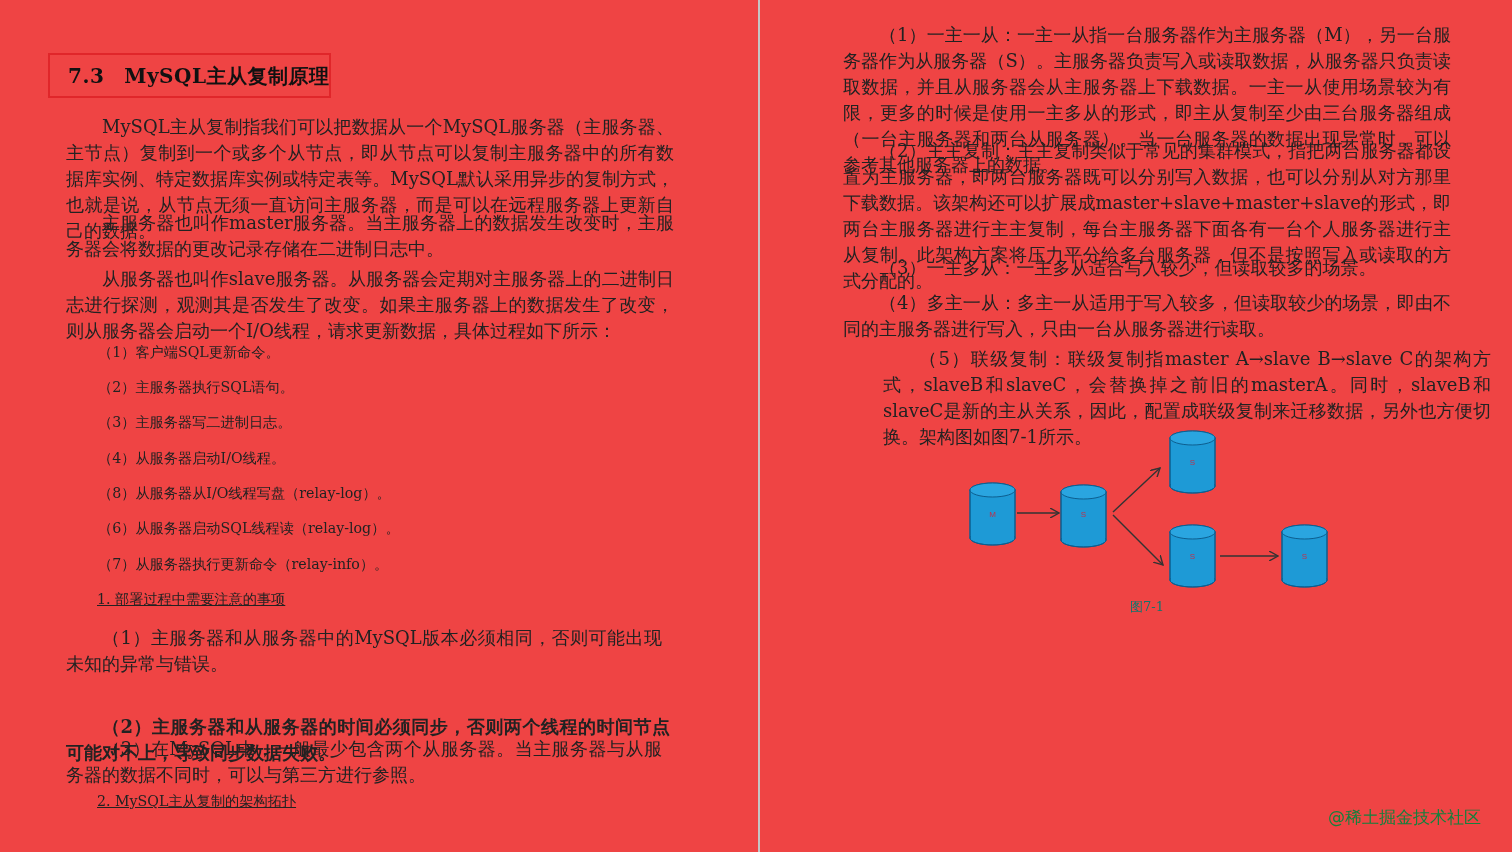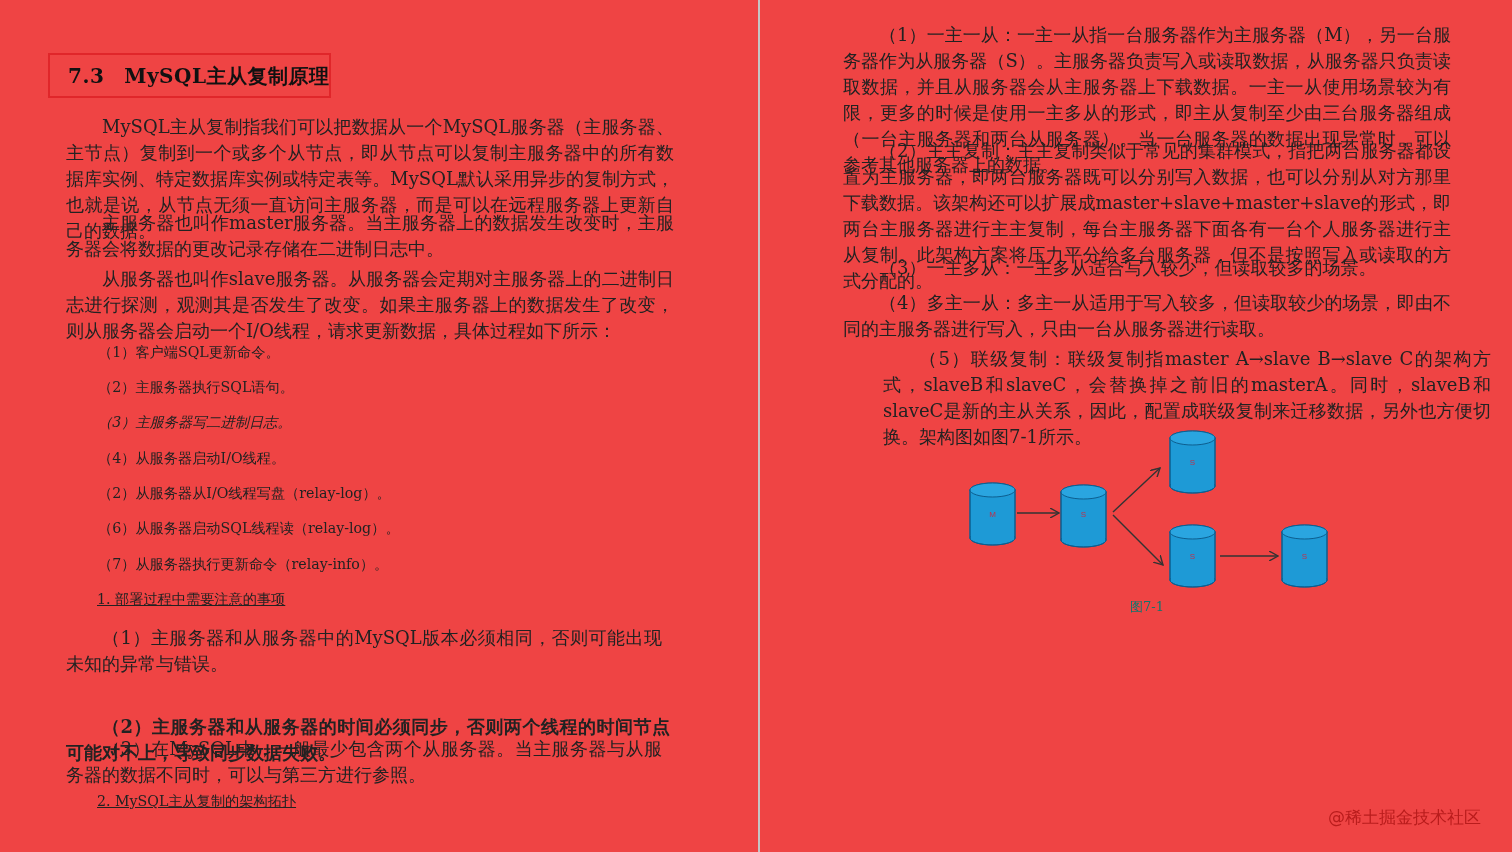--- a/index.html
+++ b/index.html
@@ -20,41 +20,41 @@
           text-indent: 2em; text-align: justify; text-align-last: left; }
   .left-col { left: 66px; width: 608px; }
   .right-col { left: 843px; width: 608px; }
   .item { position: absolute; font-size: 14.2px; line-height: 20px; color: #222; white-space: nowrap; }
   .left-item { left: 98px; }
   .sub-heading { position: absolute; left: 97px; font-size: 14.2px; color: #222; white-space: nowrap; text-decoration: underline; }
 
   .figure { position: absolute; left: 960px; top: 425px; width: 380px; height: 200px; }
   .caption { position: absolute; left: 1130px; top: 598px; font-size: 13px; color: #0f766e; }
   .watermark { position: absolute; left: 1328px; top: 806px; font-family: "DejaVu Sans", "Liberation Sans", sans-serif;
-               font-size: 17px; color: #b91c1c; white-space: nowrap; }
+               font-size: 17px; color: #15803d; white-space: nowrap; }
 </style>
 </head>
 <body>
 
 <div class="page page-left">
   <div class="heading-box">
     <div class="heading">
       <span class="num">7.3</span><span>MySQL主从复制原理</span>
     </div>
   </div>
 
   <div class="para left-col" style="top:114px;">MySQL主从复制指我们可以把数据从一个MySQL服务器（主服务器、主节点）复制到一个或多个从节点，即从节点可以复制主服务器中的所有数据库实例、特定数据库实例或特定表等。MySQL默认采用异步的复制方式，也就是说，从节点无须一直访问主服务器，而是可以在远程服务器上更新自己的数据。</div>
   <div class="para left-col" style="top:210px;">主服务器也叫作master服务器。当主服务器上的数据发生改变时，主服务器会将数据的更改记录存储在二进制日志中。</div>
   <div class="para left-col" style="top:266px;">从服务器也叫作slave服务器。从服务器会定期对主服务器上的二进制日志进行探测，观测其是否发生了改变。如果主服务器上的数据发生了改变，则从服务器会启动一个I/O线程，请求更新数据，具体过程如下所示：</div>
 
   <div class="item left-item" style="top:342px;">（1）客户端SQL更新命令。</div>
   <div class="item left-item" style="top:377px;">（2）主服务器执行SQL语句。</div>
-  <div class="item left-item" style="top:412px;font-style:italic;">（3）主服务器写二进制日志。</div>
+  <div class="item left-item" style="top:412px;">（3）主服务器写二进制日志。</div>
   <div class="item left-item" style="top:448px;">（4）从服务器启动I/O线程。</div>
-  <div class="item left-item" style="top:483px;">（2）从服务器从I/O线程写盘（relay-log）。</div>
+  <div class="item left-item" style="top:483px;">（8）从服务器从I/O线程写盘（relay-log）。</div>
   <div class="item left-item" style="top:518px;">（6）从服务器启动SQL线程读（relay-log）。</div>
   <div class="item left-item" style="top:554px;">（7）从服务器执行更新命令（relay-info）。</div>
 
   <div class="sub-heading" style="top:590px;">1. 部署过程中需要注意的事项</div>
 
   <div class="para left-col" style="top:625px; width:596px;">（1）主服务器和从服务器中的MySQL版本必须相同，否则可能出现未知的异常与错误。</div>
   <div class="para left-col" style="top:714px; width:604px;font-weight:bold;">（2）主服务器和从服务器的时间必须同步，否则两个线程的时间节点可能对不上，导致同步数据失败。</div>
   <div class="para left-col" style="top:736px; width:596px;">（3）在MySQL中，一般最少包含两个从服务器。当主服务器与从服务器的数据不同时，可以与第三方进行参照。</div>
 
   <div class="sub-heading" style="top:792px;">2. MySQL主从复制的架构拓扑</div>

